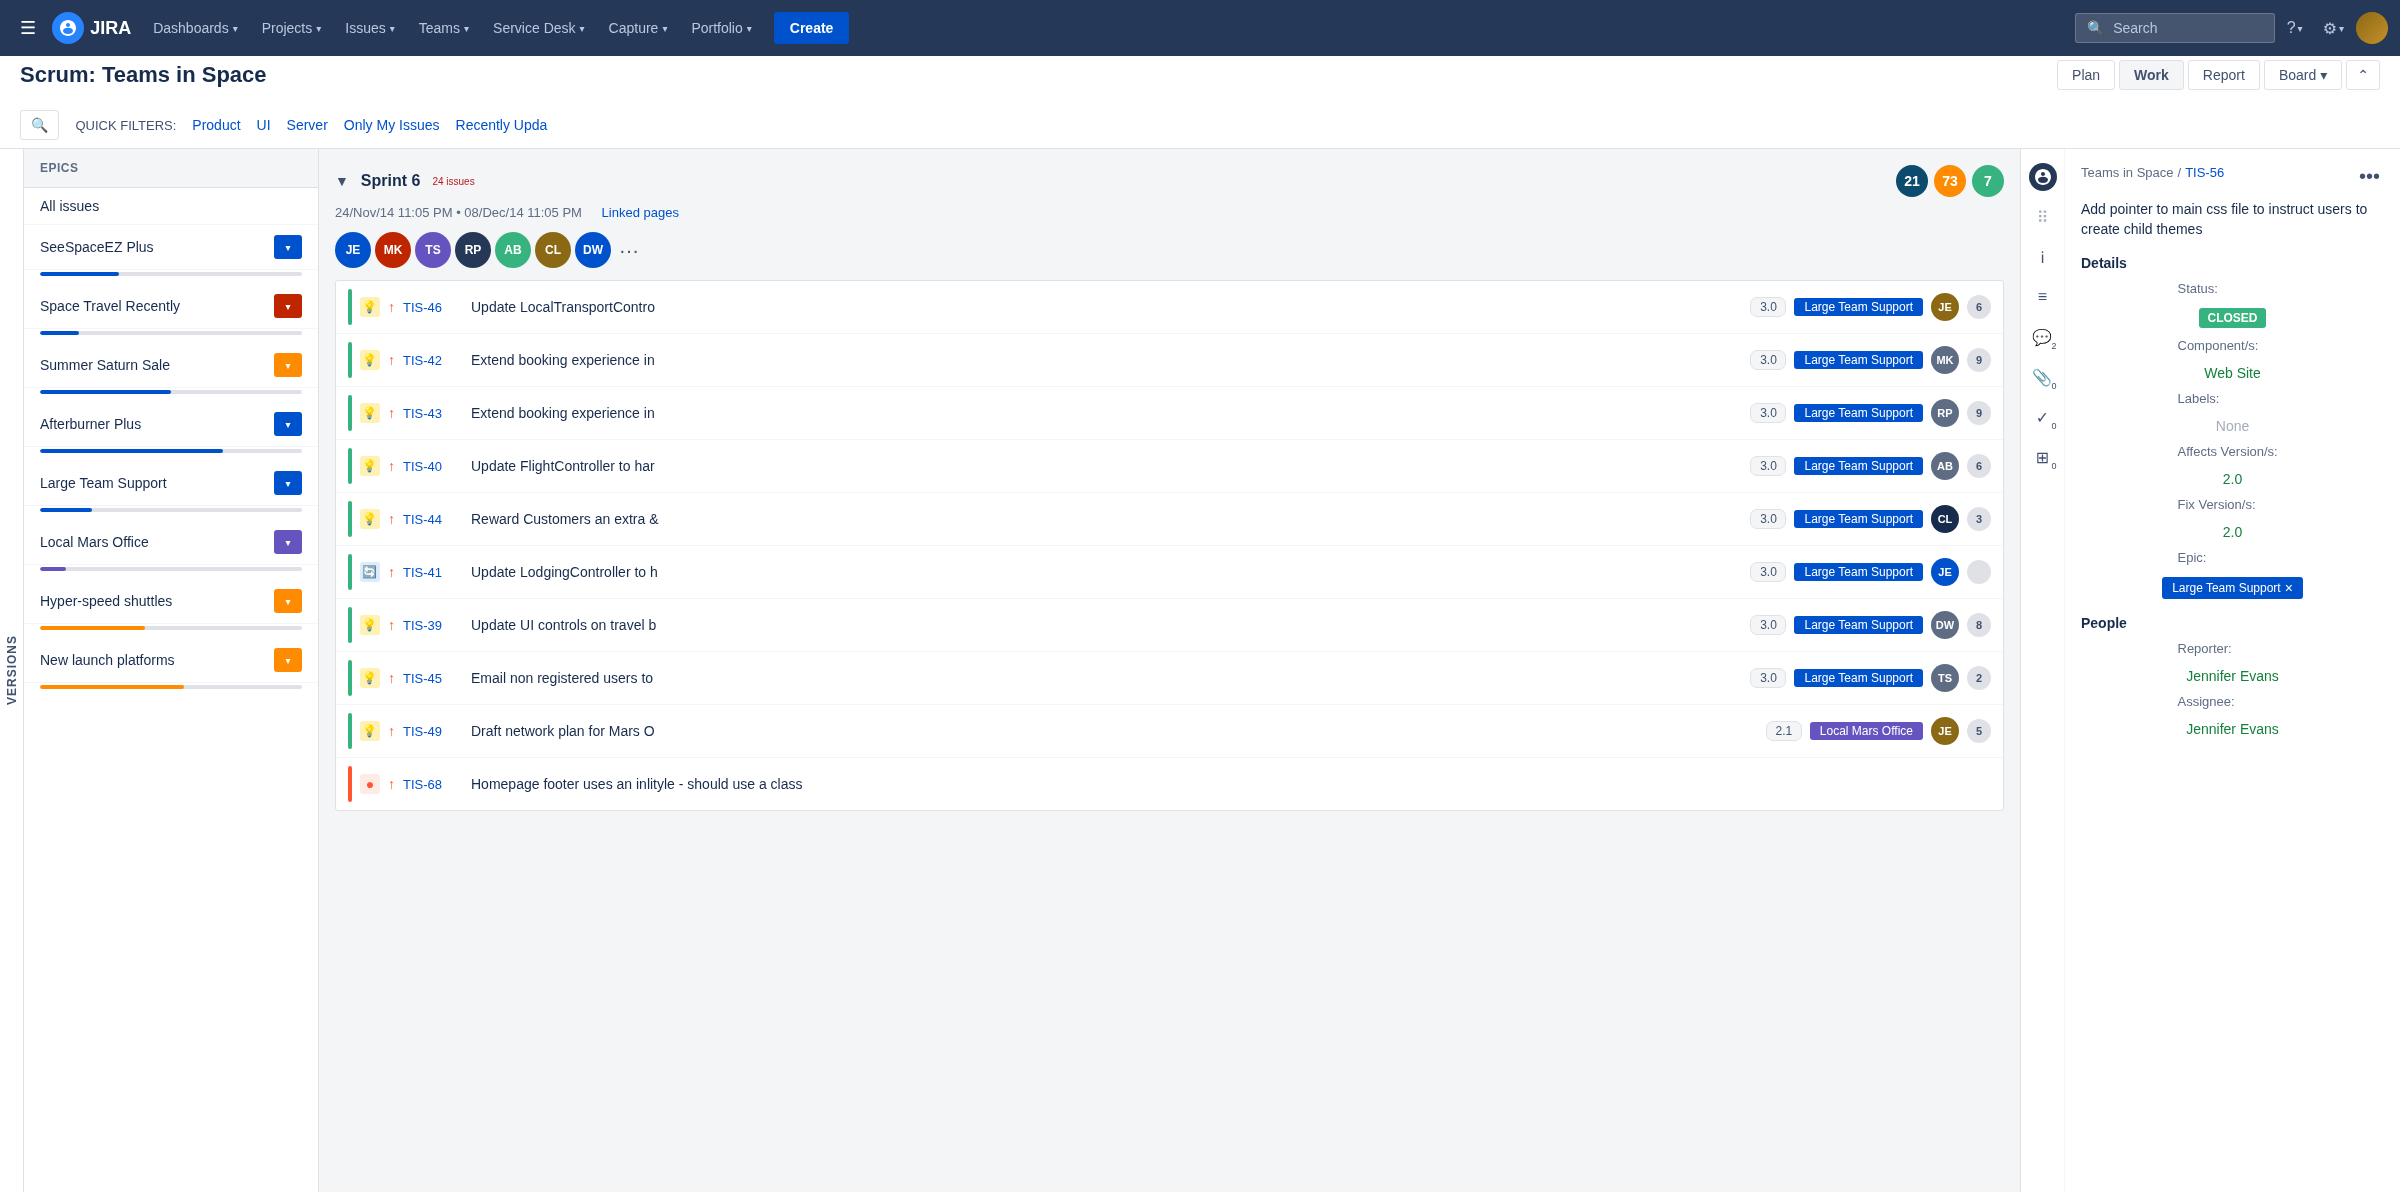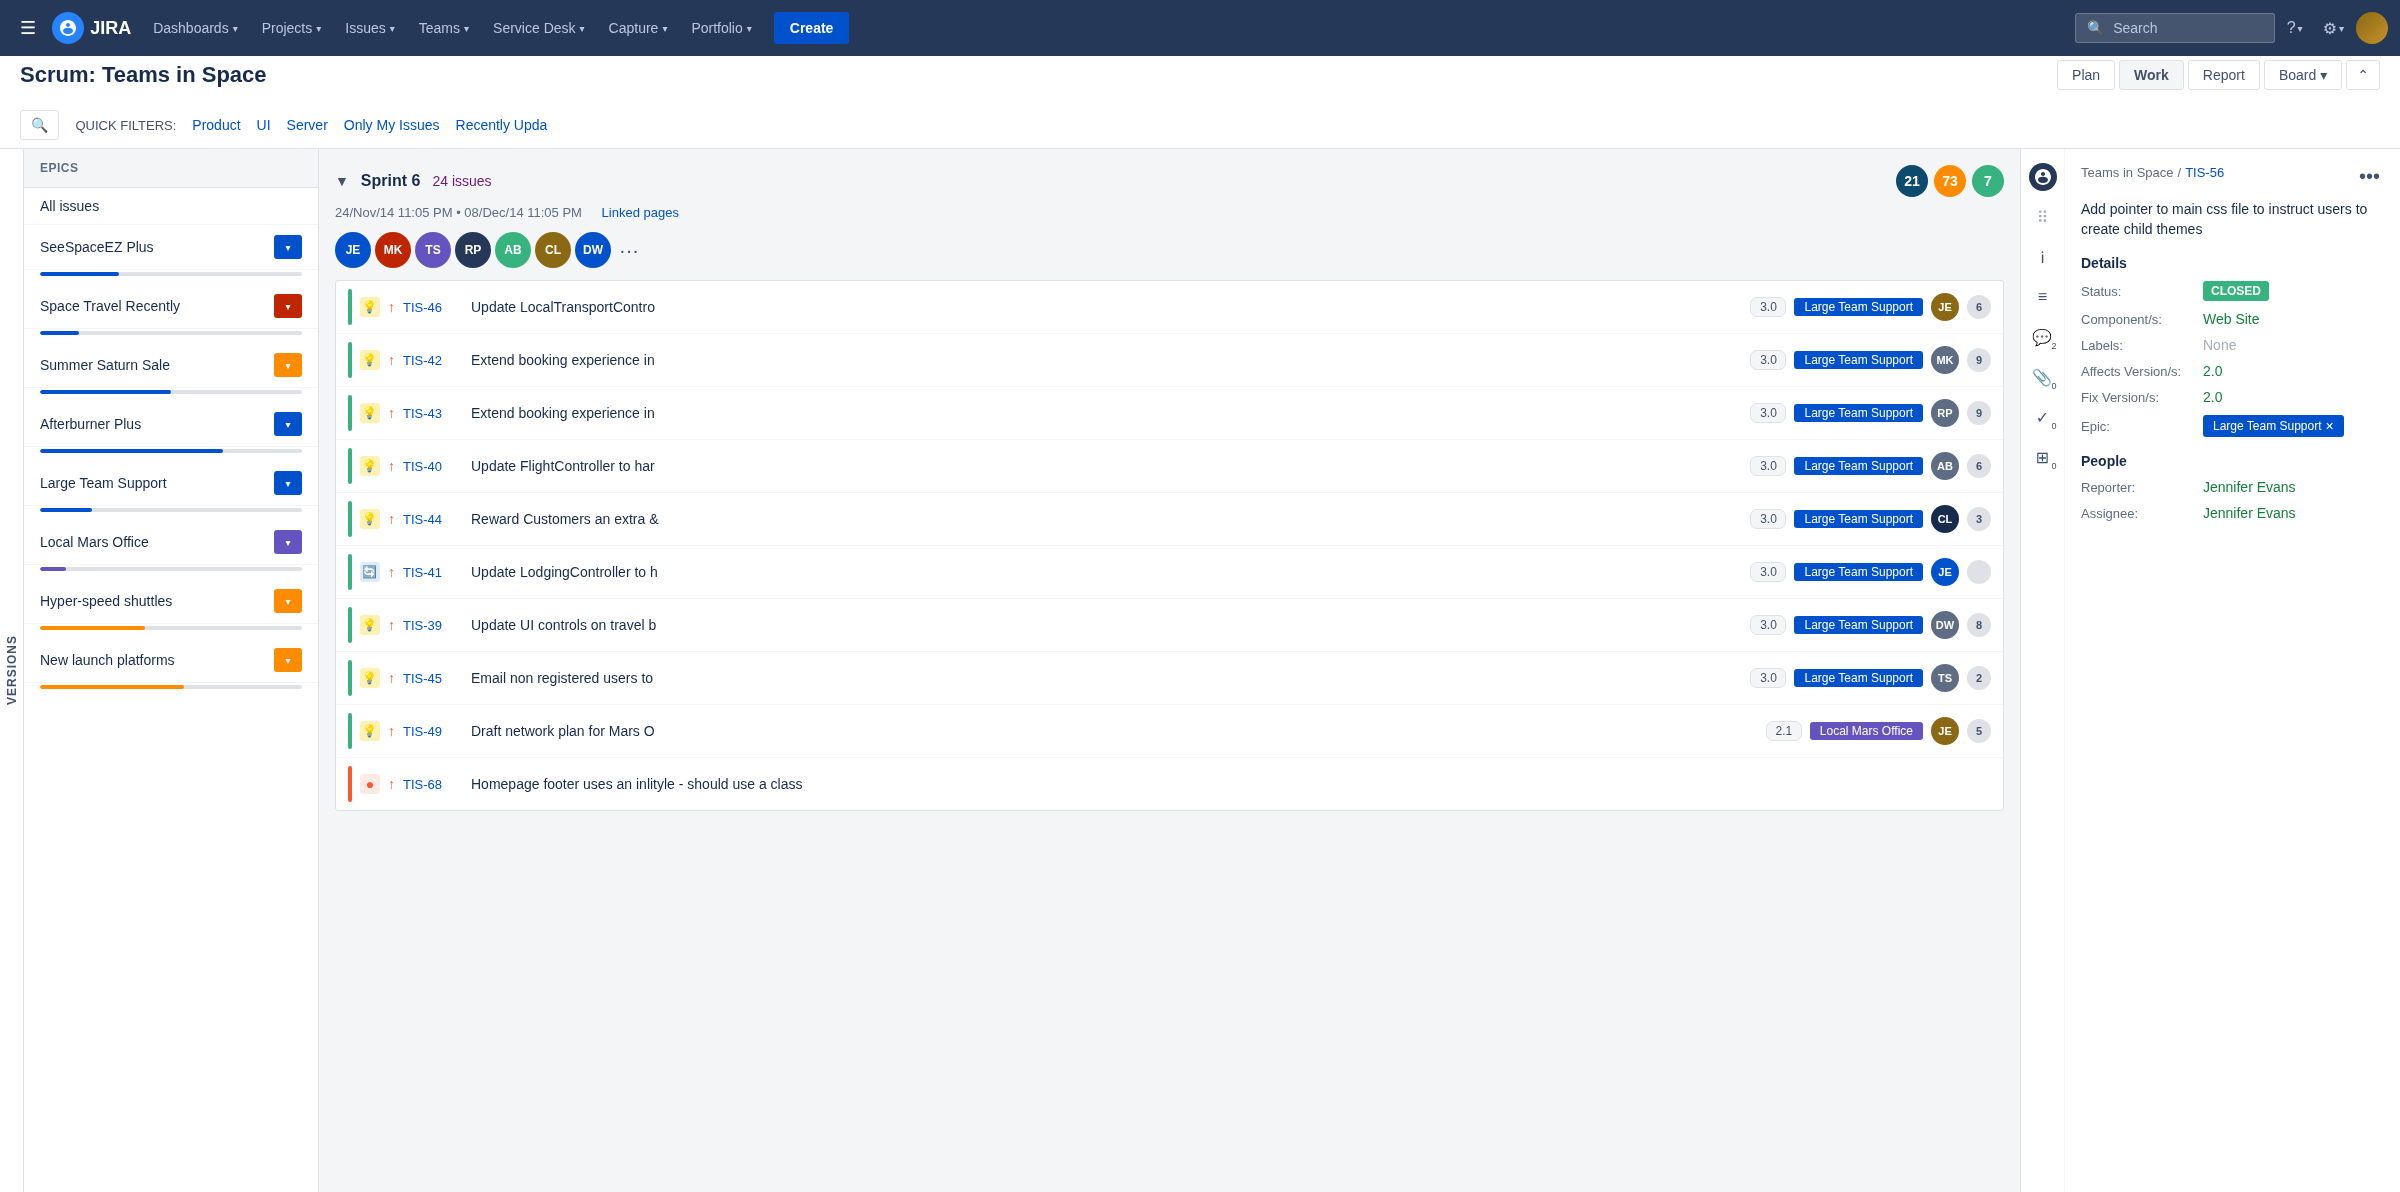--- a/index.html
+++ b/index.html
@@ -318,22 +318,22 @@
       color: #42526E;
       font-size: 14px;
       cursor: pointer;
     }
     .sprint-name {
       font-size: 16px;
       font-weight: 600;
       color: #172B4D;
     }
     .sprint-count {
-      font-size: 14px;
-      color: #701a75;
+      font-size: 10px;
+      color: #b91c1c;
     }
     .sprint-badges {
       display: flex;
       gap: 6px;
     }
     .sprint-badge {
       width: 32px;
       height: 32px;
       border-radius: 50%;
       display: flex;
@@ -547,20 +547,21 @@
       font-size: 14px;
       font-weight: 700;
       color: #172B4D;
       margin: 16px 0 10px 0;
     }
     .detail-field-row {
       display: flex;
       align-items: center;
       margin-bottom: 10px;
       gap: 12px;
+      flex-direction: column;
     }
     .detail-field-label {
       font-size: 13px;
       color: #5E6C84;
       min-width: 110px;
       flex-shrink: 0;
     }
     .detail-field-value {
       font-size: 14px;
       color: #15803d;

